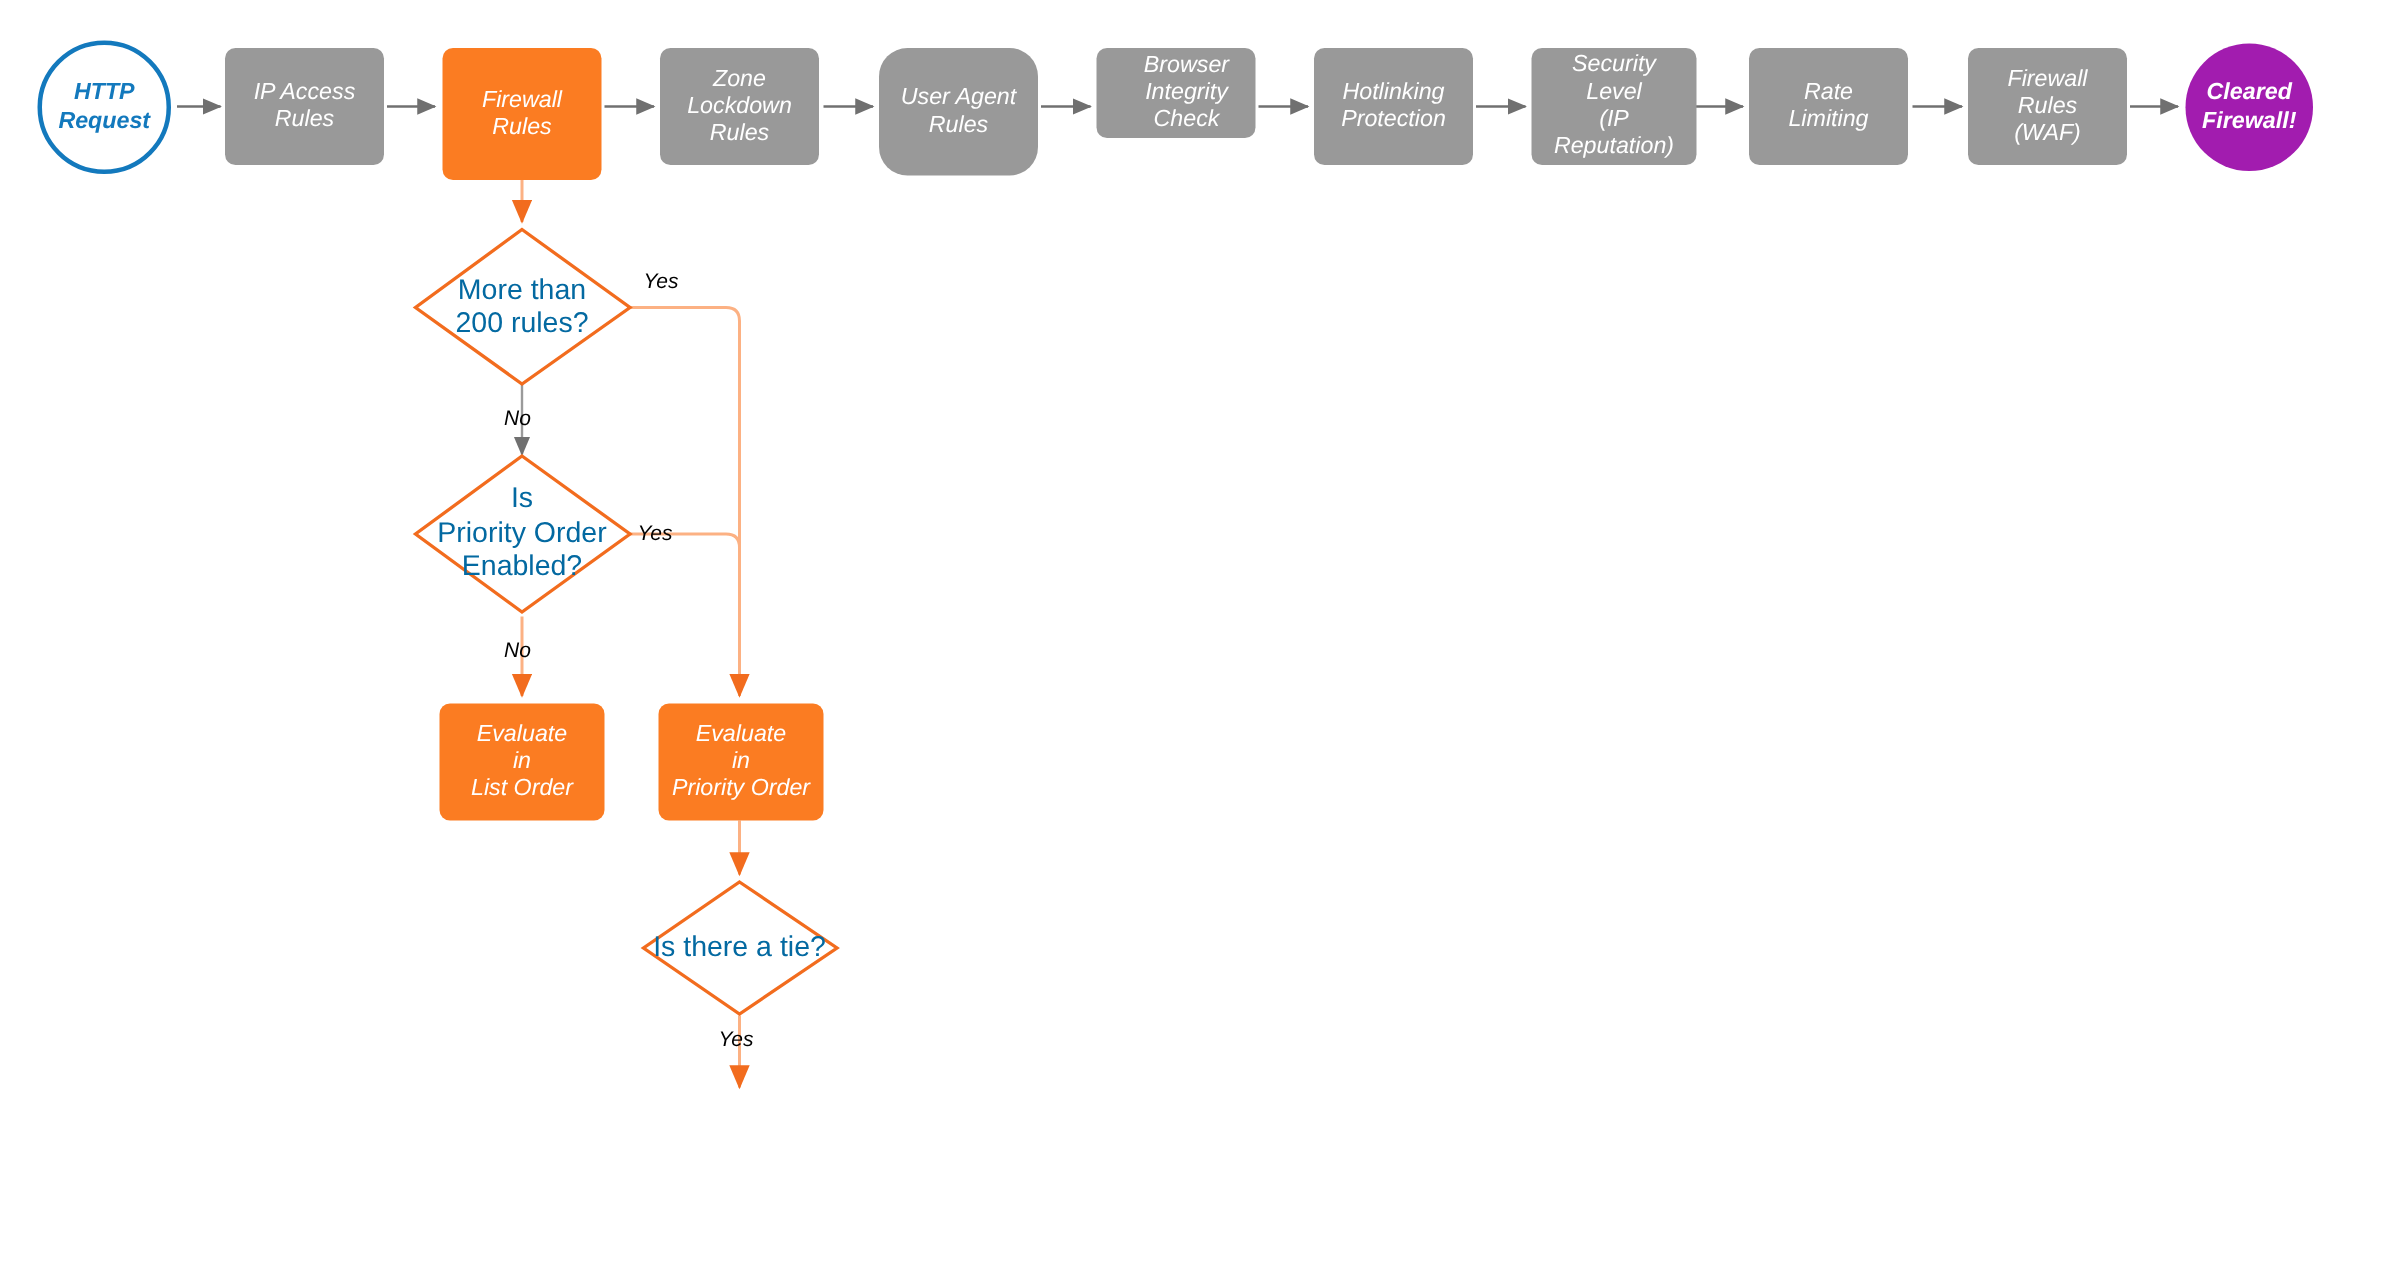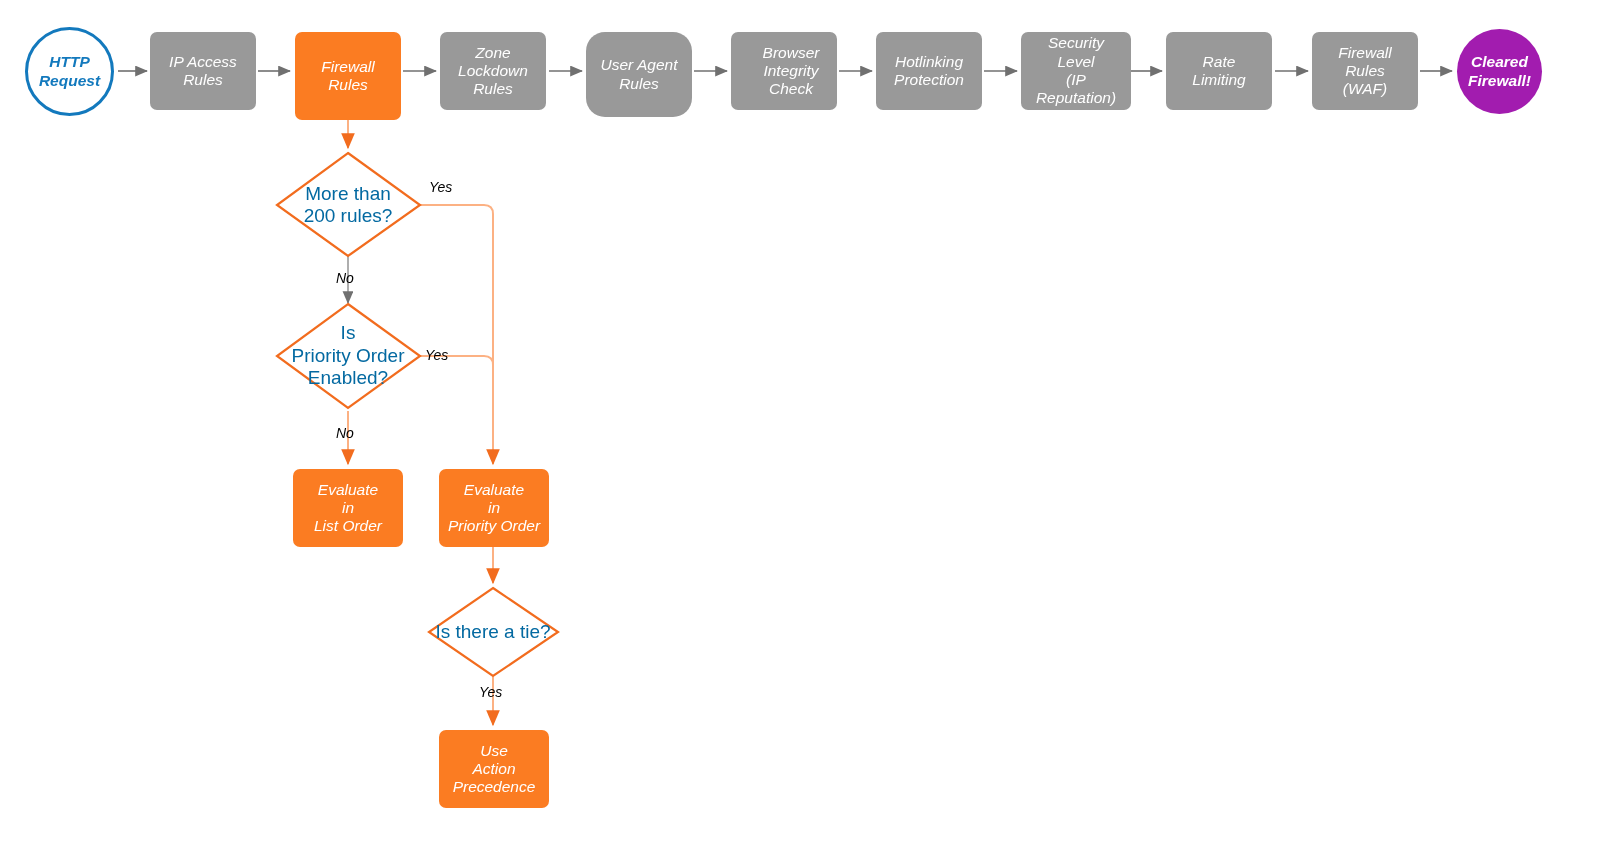--- a/index.html
+++ b/index.html
@@ -163,21 +163,21 @@
     </div>
   </div>
 
   <div class="node proc-box proc-gray" style="left:586px; top:32px; width:106px; height:85px;border-radius:19px;">
     <div>
       <span class="nl">User Agent</span>
       <span class="nl">Rules</span>
     </div>
   </div>
 
-  <div class="node proc-box proc-gray" style="left:731px; top:32px; width:106px; height:78px;padding-left:18px;">
+  <div class="node proc-box proc-gray" style="left:731px; top:32px; width:106px; height:60px;padding-left:18px;">
     <div>
       <span class="nl">Browser</span>
       <span class="nl">Integrity</span>
       <span class="nl">Check</span>
     </div>
   </div>
 
   <div class="node proc-box proc-gray" style="left:876px; top:32px; width:106px; height:78px;">
     <div>
       <span class="nl">Hotlinking</span>
@@ -245,27 +245,20 @@
   </div>
 
   <div class="node proc-box proc-orange" style="left:439px; top:469px; width:110px; height:78px;">
     <div>
       <span class="nl">Evaluate</span>
       <span class="nl">in</span>
       <span class="nl">Priority Order</span>
     </div>
   </div>
 
-  <div class="node proc-box proc-orange" style="left:439px; top:730px; width:110px; height:78px;">
-    <div>
-      <span class="nl">Use</span>
-      <span class="nl">Action</span>
-      <span class="nl">Precedence</span>
-    </div>
-  </div>
 
   <div class="edge-label" style="left:429px; top:179px;">Yes</div>
 
   <div class="edge-label" style="left:336px; top:270px;">No</div>
 
   <div class="edge-label" style="left:425px; top:347px;">Yes</div>
 
   <div class="edge-label" style="left:336px; top:425px;">No</div>
 
   <div class="edge-label" style="left:479px; top:684px;">Yes</div>

